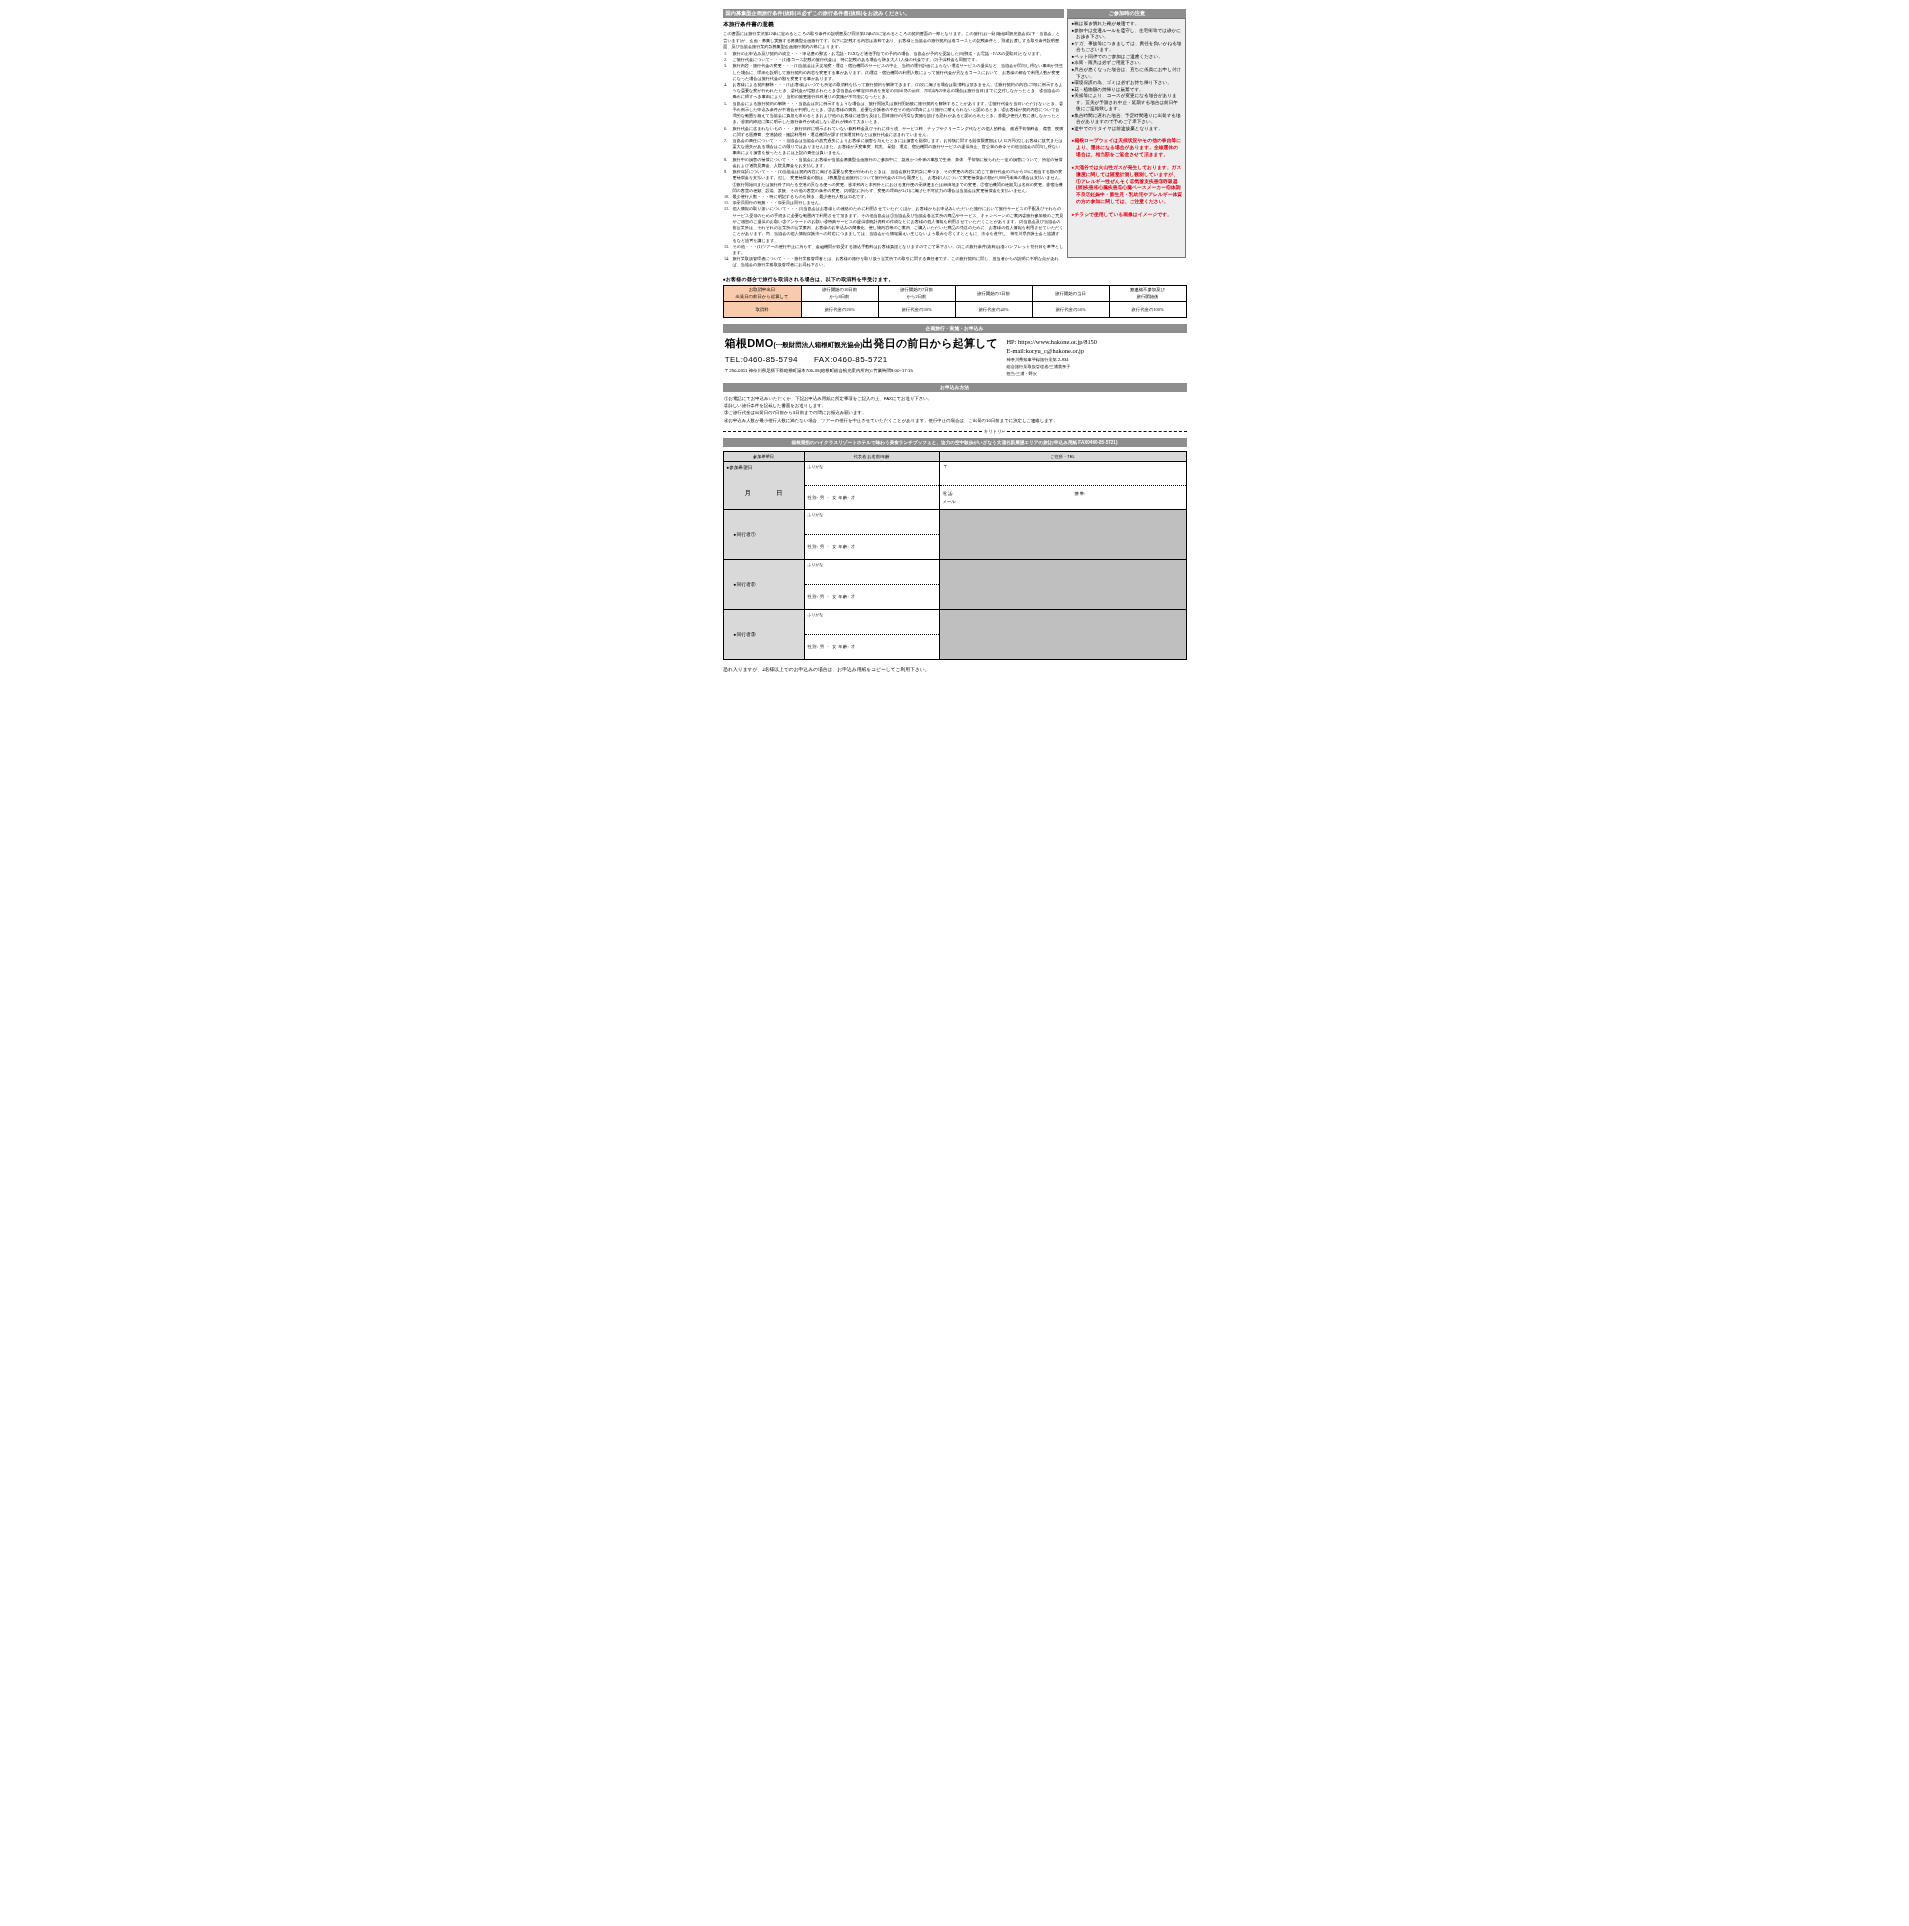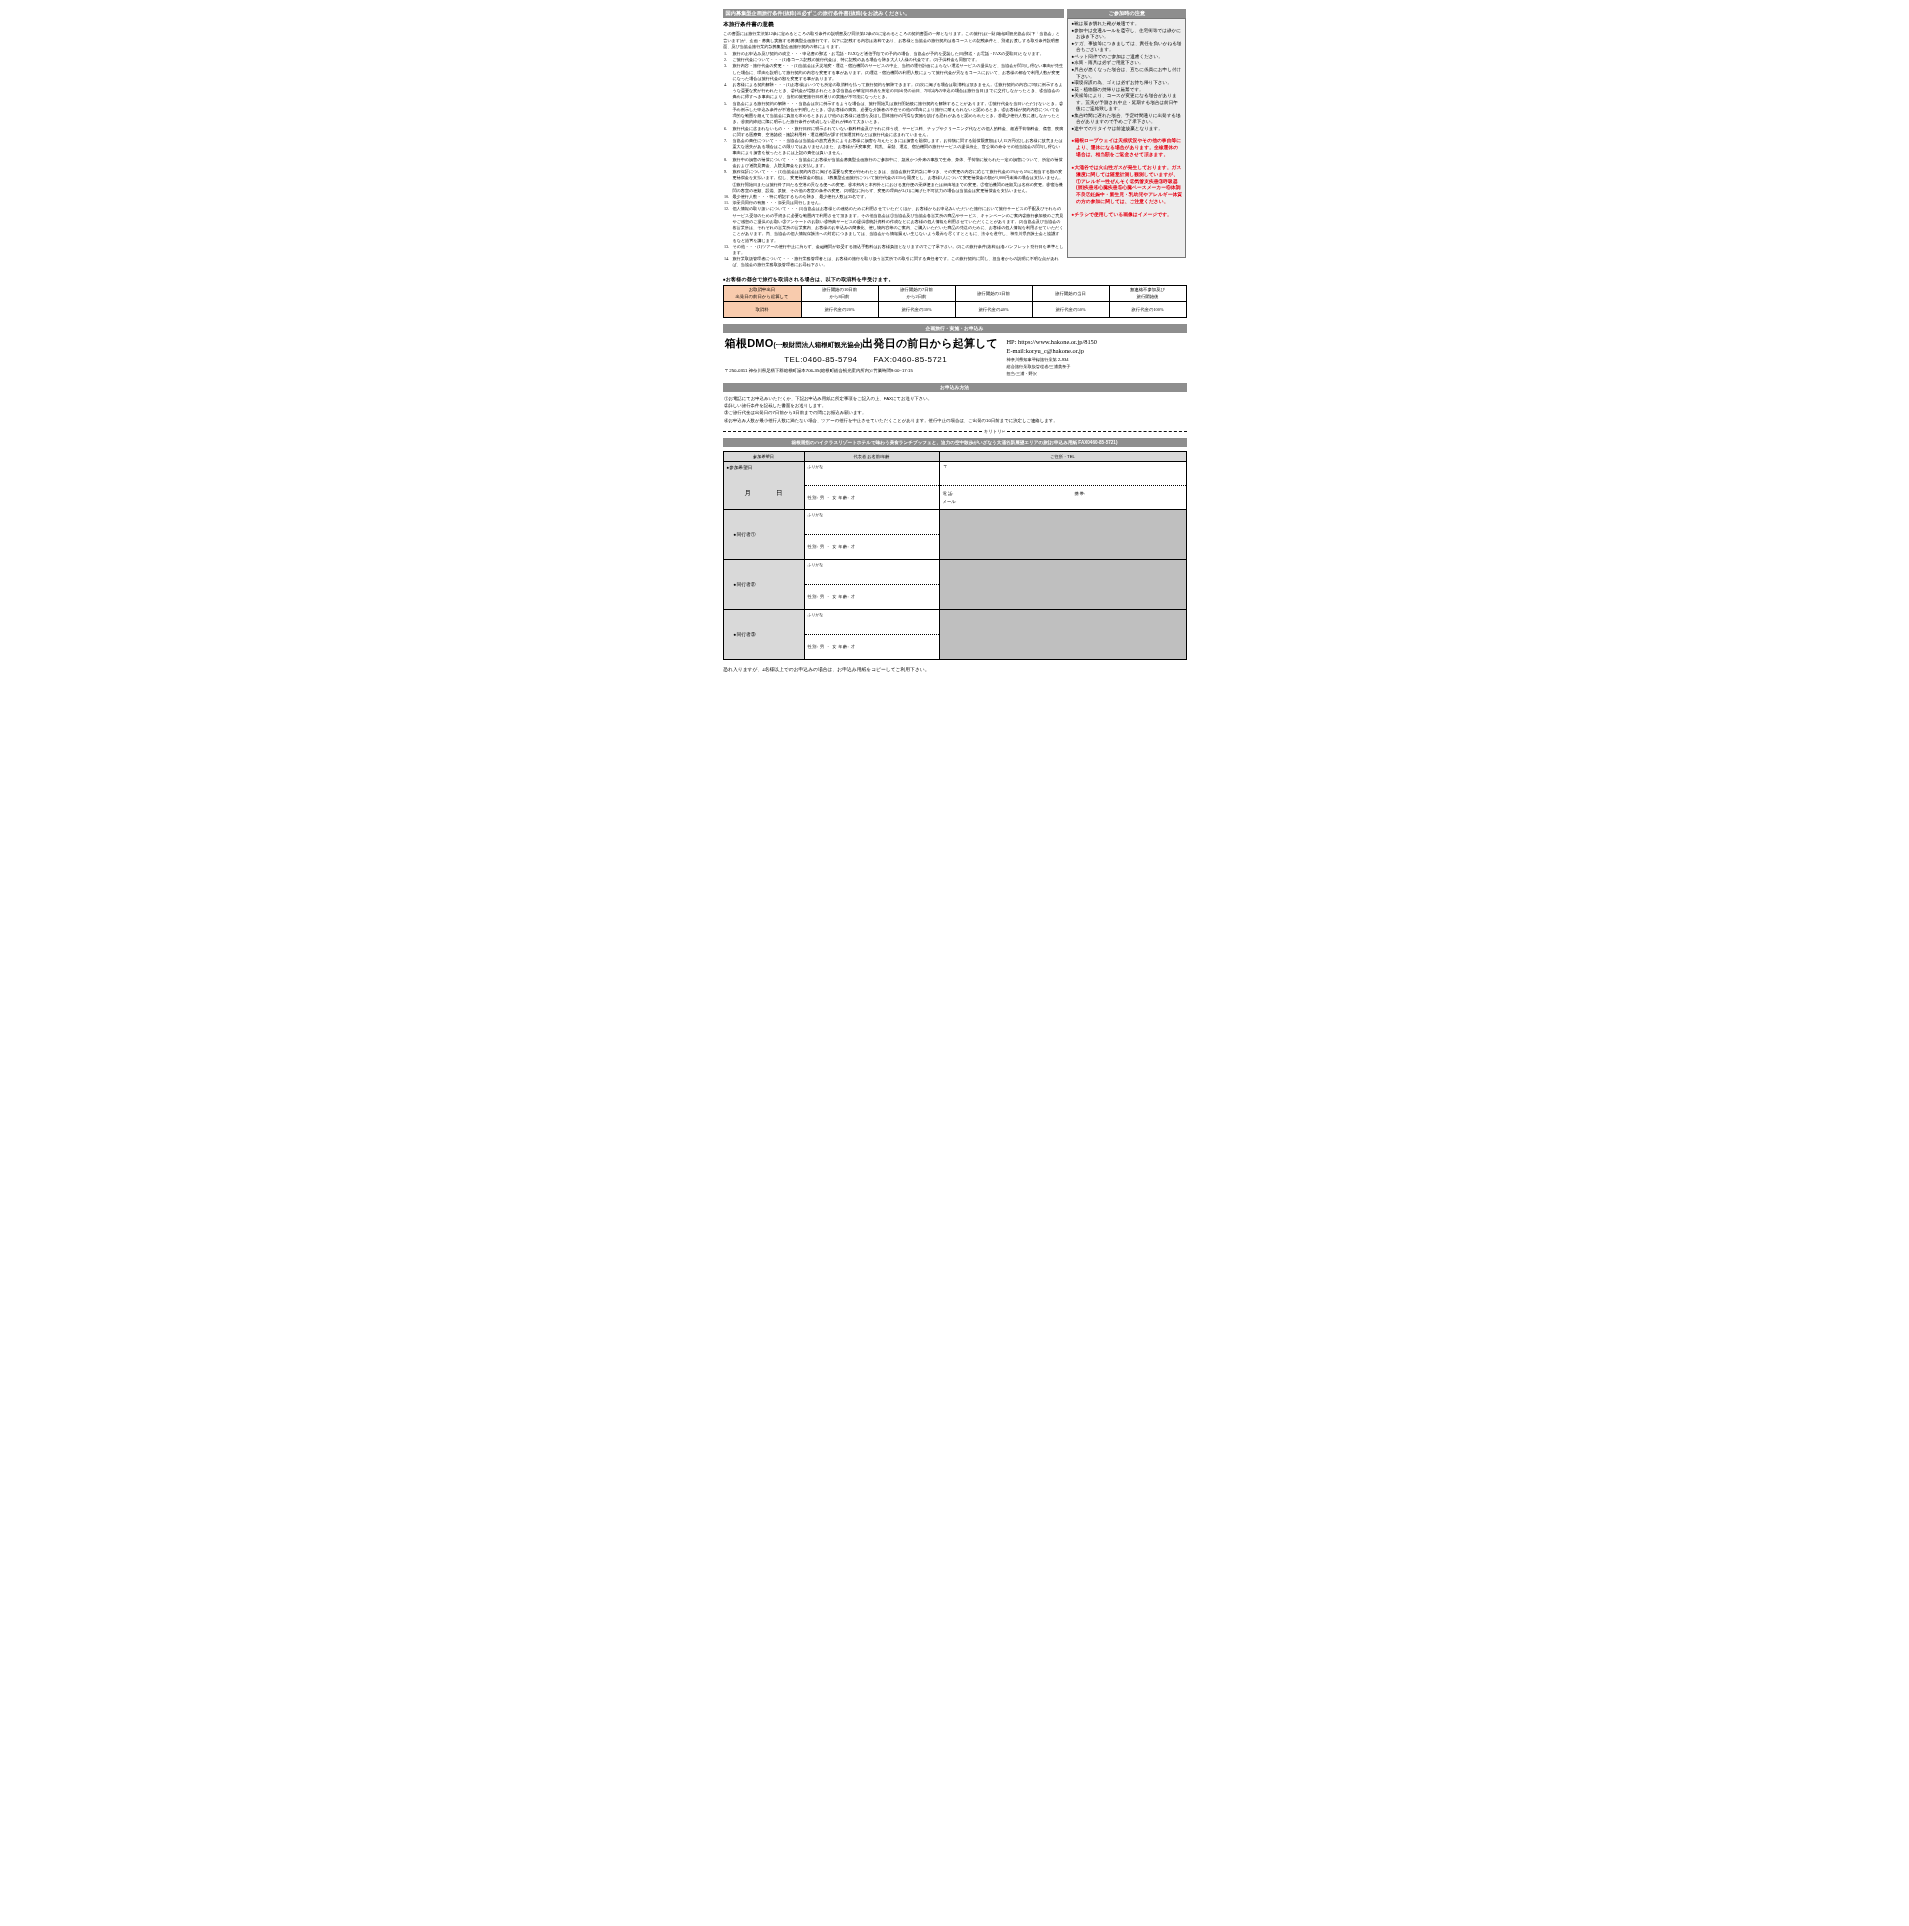--- a/index.html
+++ b/index.html
@@ -33,21 +33,21 @@
   table.cancel tr:last-child td { border-bottom:1.2px solid #000; }
   table.cancel td:first-child { border-left:0.8px solid #000; background:#f8cbad; }
   table.cancel td:last-child { border-right:0.8px solid #000; }
 
   .fullbar { height:9.2px; font-size:4.8px; line-height:9.2px; text-align:center; margin-top:5.4px; }
   .org { display:flex; margin-top:3.1px; }
   .org-left { flex:1; padding-left:2.3px; }
   .org-name { white-space:nowrap; }
   .org-name .big { font-size:11px; font-weight:bold; letter-spacing:0.2px; }
   .org-name .small { font-size:6.5px; font-weight:bold; }
-  .org-tel { font-size:8px; margin-top:3.9px; letter-spacing:0.4px;text-align:center; }
+  .org-tel { font-size:8px; margin-top:3.9px; letter-spacing:0.4px; }
   .org-tel .fax { margin-left:16px; }
   .org-addr { font-size:4.4px; margin-top:3.9px; }
   .org-right { width:180px; padding-top:0.8px; }
   .org-hp { font-family:"Liberation Serif", serif; font-size:6.4px; line-height:1.45; }
   .org-reg { font-size:4.2px; line-height:1.6; margin-top:1.9px; }
 
   .steps { margin-top:3.1px; padding-left:1.5px; }
   .steps div { font-size:4.4px; line-height:1.62; text-indent:-5px; padding-left:5px; }
 
   .cutline { display:flex; align-items:center; margin-top:5.8px; }

